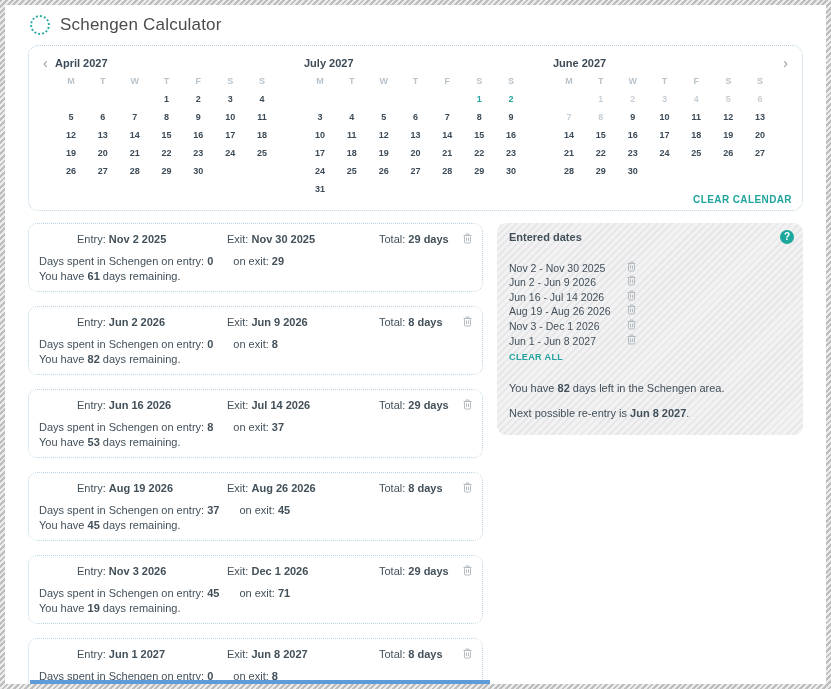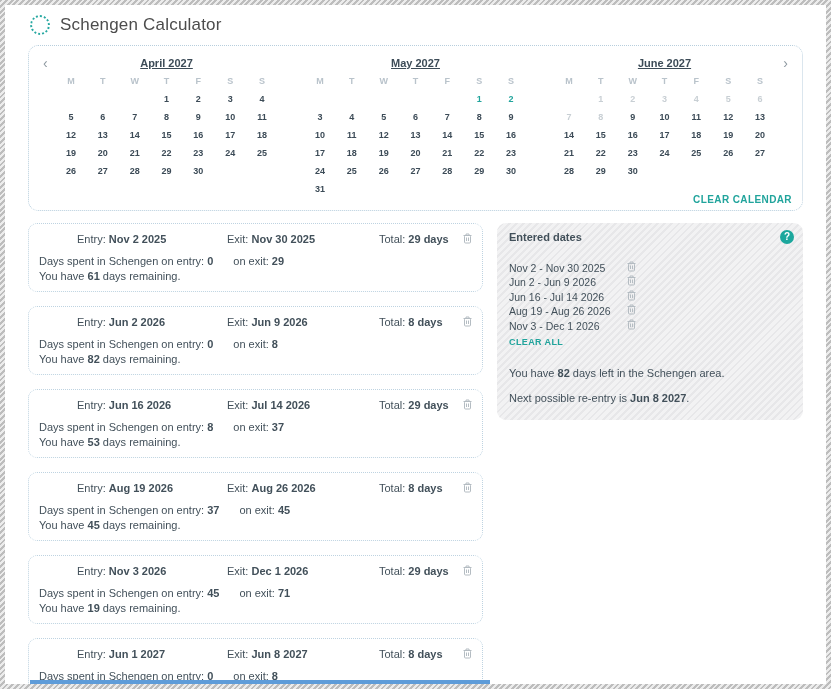--- a/index.html
+++ b/index.html
@@ -11,21 +11,21 @@
   
   .header{display:flex;align-items:flex-end;gap:10px;padding:10px 25px 8px;}
   .logo{width:20px;height:20px;border:2.5px dotted #27a8a1;border-radius:50%;box-sizing:border-box;}
   .title{font-size:17px;color:#4c4c4c;letter-spacing:.2px;}
 
   
   .calendar-box{position:relative;margin:2px 23px 0;border:1px dotted #b7cedd;border-radius:10px;
                 padding:8px 26px 16px;height:166px;box-sizing:border-box;display:flex;}
   .months{display:flex;flex:1;gap:26px;}
   .month{flex:1;}
-  .month-title{text-align:center;font-size:11px;font-weight:700;color:#3c4b57;height:18px;line-height:18px;text-decoration:underline;}
+  .month-title{font-size:11px;font-weight:700;color:#3c4b57;height:18px;line-height:18px;}
   .grid{display:grid;grid-template-columns:repeat(7,1fr);row-gap:5px;margin-top:3px;}
   .cell{text-align:center;font-size:9px;font-weight:700;height:13px;line-height:13px;}
   .wd{color:#b9c3cb;}
   .day{color:#3c4b57;cursor:pointer;}
   .day:empty{cursor:default;}
   .day.muted{color:#c8cfd4;cursor:default;}
   .day.accent{color:#21a49c;}
   .nav{position:absolute;top:8px;font-size:14px;color:#8e99a1;cursor:pointer;line-height:18px;}
   .nav.prev{left:14px;}
   .nav.next{right:14px;}
@@ -125,21 +125,21 @@
               <div class="cell day"></div>
               <div class="cell day"></div>
               <div class="cell day"></div>
               <div class="cell day"></div>
               <div class="cell day"></div>
               <div class="cell day"></div>
               <div class="cell day"></div>
             </div>
           </div>
           <div class="month">
-            <div class="month-title">May 2027</div>
+            <div class="month-title">July 2027</div>
             <div class="grid">
               <div class="cell wd">M</div>
               <div class="cell wd">T</div>
               <div class="cell wd">W</div>
               <div class="cell wd">T</div>
               <div class="cell wd">F</div>
               <div class="cell wd">S</div>
               <div class="cell wd">S</div>
               <div class="cell day"></div>
               <div class="cell day"></div>
@@ -401,20 +401,31 @@
               <span class="range-text">Nov 3 - Dec 1 2026</span>
               <span class="trash"><svg width="9" height="11" viewBox="0 0 9 11">
                   <g fill="none" stroke="#b4bcc2" stroke-width="1">
                     <path d="M0.5 2.5h8"></path>
                     <path d="M3 2.5V1h3v1.5"></path>
                     <rect x="1.5" y="2.5" width="6" height="7.5" rx="1"></rect>
                     <path d="M3.5 4.5v3.5M5.5 4.5v3.5"></path>
                   </g>
                 </svg></span>
             </div>
+            <div class="range-row">
+              <span class="range-text">Jun 1 - Jun 8 2027</span>
+              <span class="trash"><svg width="9" height="11" viewBox="0 0 9 11">
+                  <g fill="none" stroke="#b4bcc2" stroke-width="1">
+                    <path d="M0.5 2.5h8"></path>
+                    <path d="M3 2.5V1h3v1.5"></path>
+                    <rect x="1.5" y="2.5" width="6" height="7.5" rx="1"></rect>
+                    <path d="M3.5 4.5v3.5M5.5 4.5v3.5"></path>
+                  </g>
+                </svg></span>
+            </div>
           </div>
         <span class="clear-all">CLEAR ALL</span>
         <div class="sum">
           <span>You have</span>
           <b>82</b>
           <span>days left in the Schengen area.</span>
         </div>
         <div class="sum">
           <span>Next possible re-entry is</span>
           <b>Jun 8 2027</b><span>.</span>

